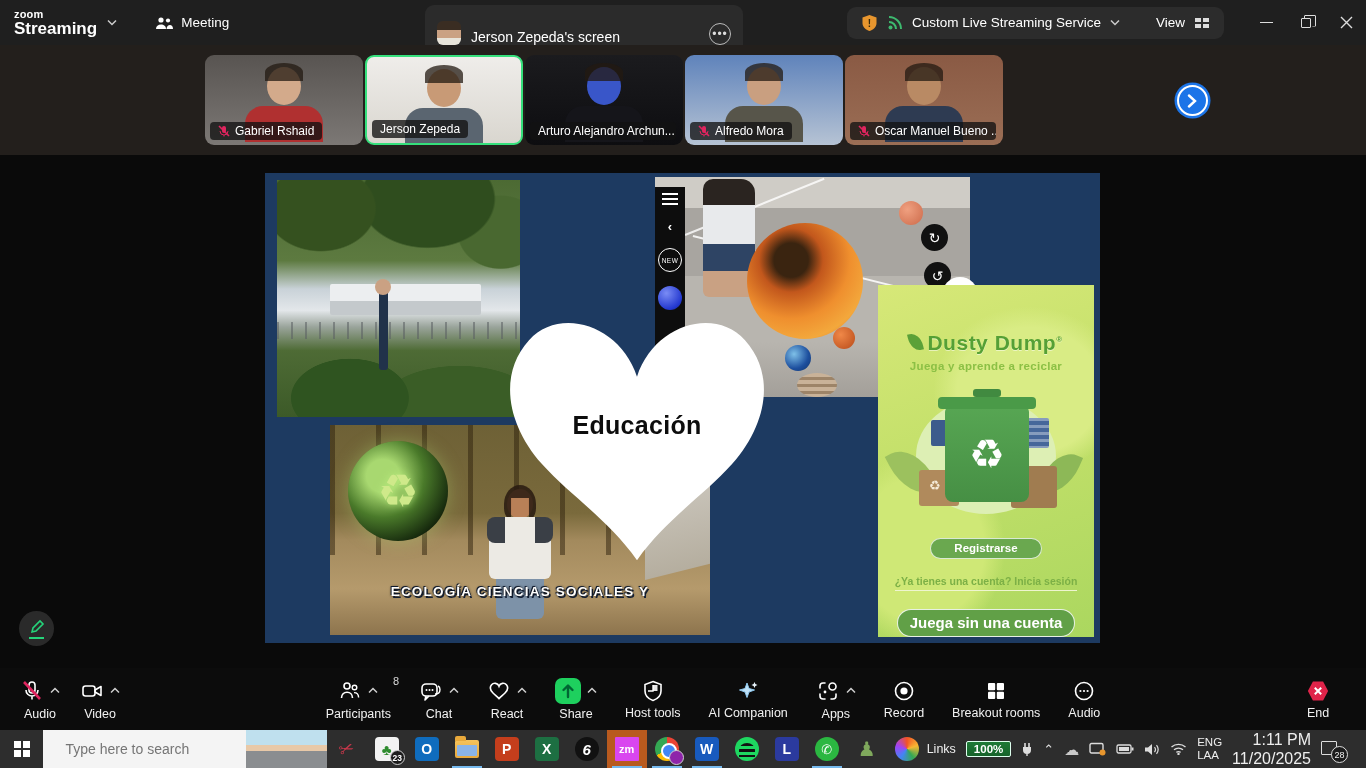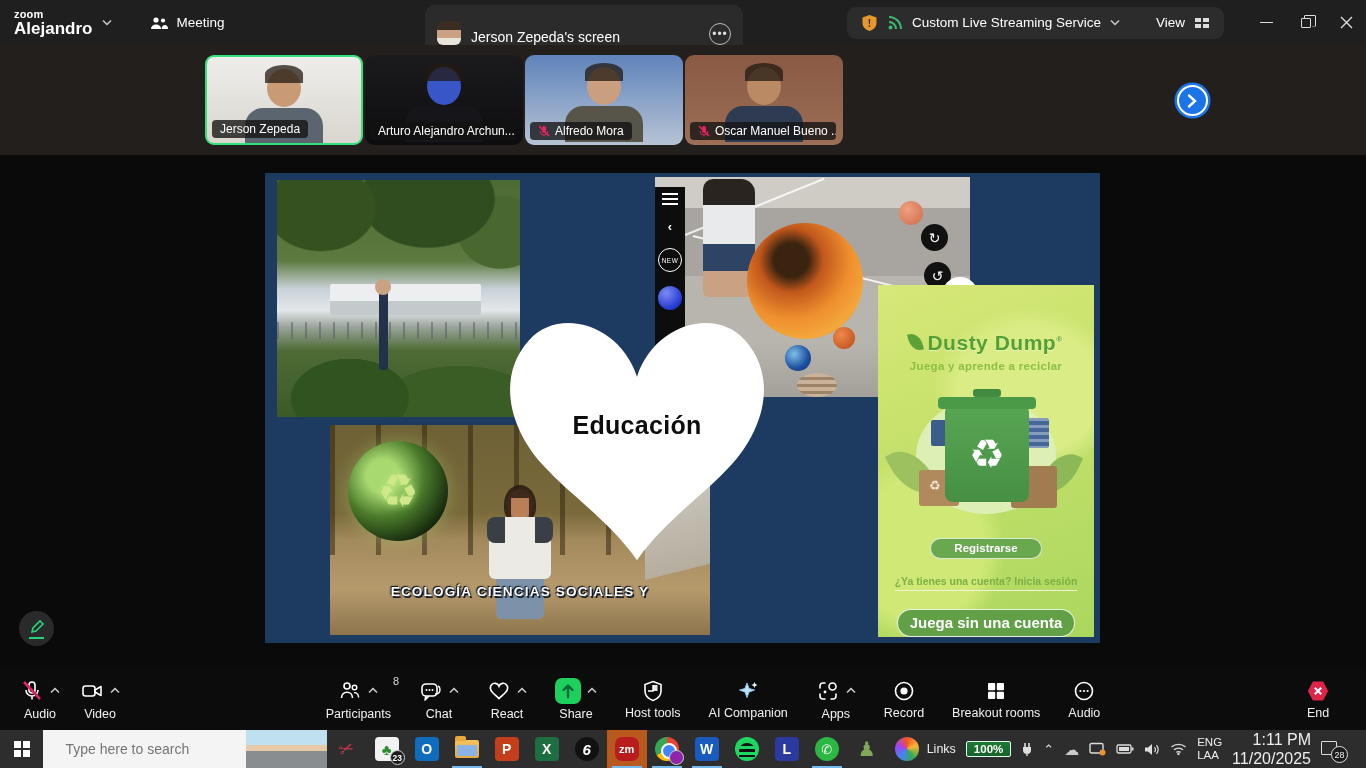--- a/index.html
+++ b/index.html
@@ -214,41 +214,41 @@
     background:conic-gradient(#f35325,#f7b733,#34a853,#4285f4,#a142f4,#f35325);}
   .dragon {width:24px;height:24px;border-radius:50%;background:#111;color:#fff;font-size:15px;font-weight:bold;
     font-style:italic;display:flex;align-items:center;justify-content:center;}
   .wa {width:24px;height:24px;border-radius:50%;background:#2bb741;color:#fff;font-size:13px;
     display:flex;align-items:center;justify-content:center;}
   .pawn {font-size:20px;color:#7fa85c;line-height:1;}
   .snip {font-size:18px;color:#c4374a;transform:rotate(-20deg);line-height:1;}
   .tile23 {width:24px;height:24px;border-radius:4px;background:#f2f2f2;display:flex;align-items:center;justify-content:center;position:relative;}
   .tile23 .clv {color:#2e8b2e;font-size:15px;line-height:1;}
   .outlook {background:#0f6cbd;} .ppt {background:#c43e1c;} .xls {background:#1d6f42;}
-  .word {background:#185abd;} .lapp {background:#2b3a9e;} .zm {background:#b91c1c;border-radius:7px;font-size:11px;}
+  .word {background:#185abd;} .lapp {background:#2b3a9e;} .zm {background:#d946ef;border-radius:1px;font-size:11px;}
   .tray {margin-left:auto;display:flex;align-items:center;gap:10px;padding-right:25px;font-size:12px;color:#eee;}
   .links {font-size:12.5px;}
   .batt100 {background:linear-gradient(180deg,#1d7a35,#16622a);border:1px solid #dfe;color:#fff;
     font-size:11.5px;font-weight:bold;padding:1px 7px;border-radius:2px;}
   .traychev {font-size:13px;color:#ddd;}
   .cloudg {font-size:15px;color:#c9c9c9;line-height:1;}
   .lang {line-height:1.15;font-size:11.5px;text-align:left;}
   .clockb {line-height:1.2;font-size:16px;text-align:right;}
   .notif {position:relative;width:20px;height:16px;}
   .notif .pane {width:16px;height:14px;border:1.4px solid #ddd;border-radius:1px;}
   .notif .cnt {position:absolute;right:-7px;bottom:-6px;width:17px;height:17px;border-radius:50%;
     background:#1c1c1c;border:1.2px solid #ddd;font-size:9px;display:flex;align-items:center;justify-content:center;}
 </style>
 </head>
 <body>
 
 <div id="titlebar">
   <div class="logo">
     <div class="z1">zoom</div>
-    <div class="z2">Alejandro</div>
+    <div class="z2">Streaming</div>
   </div>
   <svg class="chev" viewBox="0 0 10 7">
       <path d="M1 1.5l4 4 4-4" stroke="#ccc" stroke-width="1.5" fill="none"></path>
     </svg>
   <div class="meeting-tab">
     <svg width="18" height="14" viewBox="0 0 18 14">
       <circle cx="6" cy="4" r="2.6" fill="#fff"></circle>
         <path d="M1 13c0-3 2.2-4.6 5-4.6S11 10 11 13z" fill="#fff"></path>
       <circle cx="13" cy="4.5" r="2.1" fill="#fff"></circle>
         <path d="M11.5 13c.2-2.6 1.6-4 3.5-4 1.6 0 3 1.4 3 4z" fill="#fff"></path>
@@ -294,20 +294,32 @@
         <svg width="13" height="13" viewBox="0 0 13 13">
             <path d="M1 1l11 11M12 1L1 12" stroke="#ddd" stroke-width="1.4"></path>
           </svg>
       </div>
     </div>
   </div>
 </div>
 
 <div id="strip">
   <div class="tiles">
+    <div class="tile t0">
+      <div class="ph-head"></div>
+        <div class="ph-body"></div>
+      <div class="name-pill">
+        <svg class="mutedmic" viewBox="0 0 12 12">
+            <rect x="4" y="1" width="4" height="7" rx="2" fill="#e0255f"></rect>
+            <path d="M2 6a4 4 0 0 0 8 0M6 10v1.5" stroke="#e0255f" fill="none"></path>
+            <path d="M1 1l10 10" stroke="#e0255f" stroke-width="1.6"></path>
+          </svg>
+        <span>Gabriel Rshaid</span>
+      </div>
+    </div>
     <div class="tile t1 active">
       <div class="ph-head"></div>
         <div class="ph-body"></div>
       <div class="name-pill">
         <span>Jerson Zepeda</span>
       </div>
     </div>
     <div class="tile t2">
       <div class="ph-head"></div>
         <div class="ph-body"></div>

